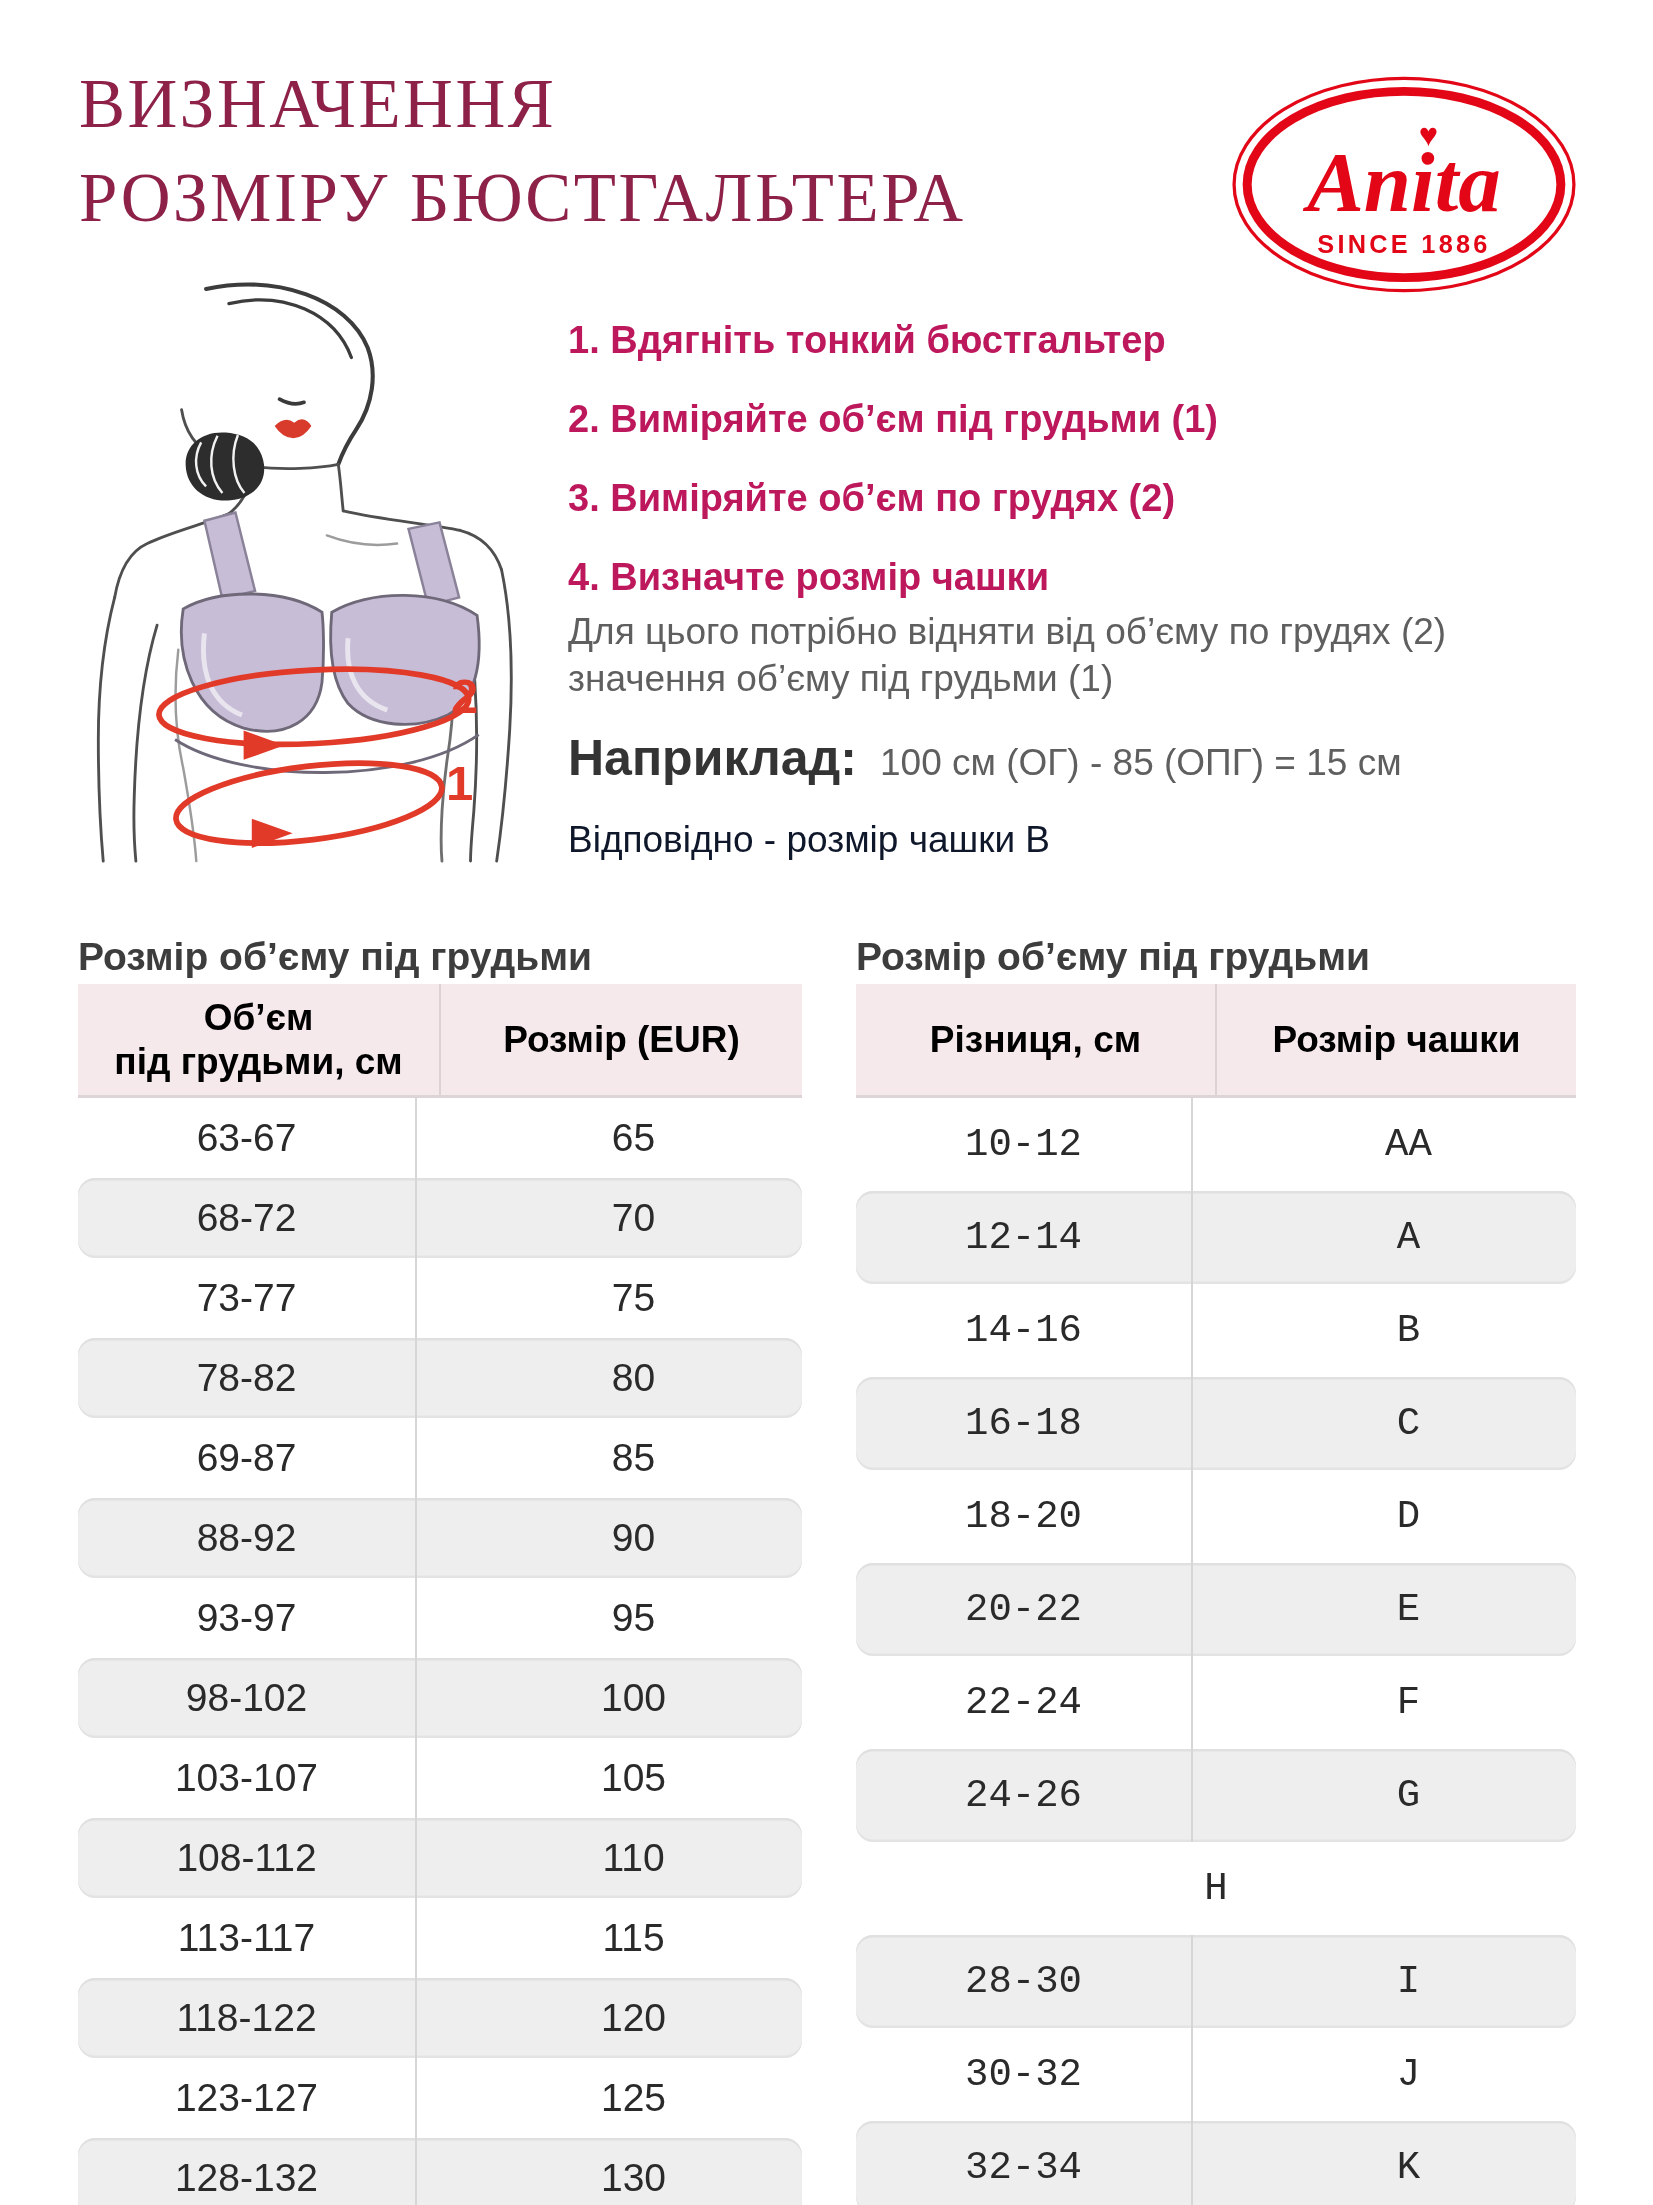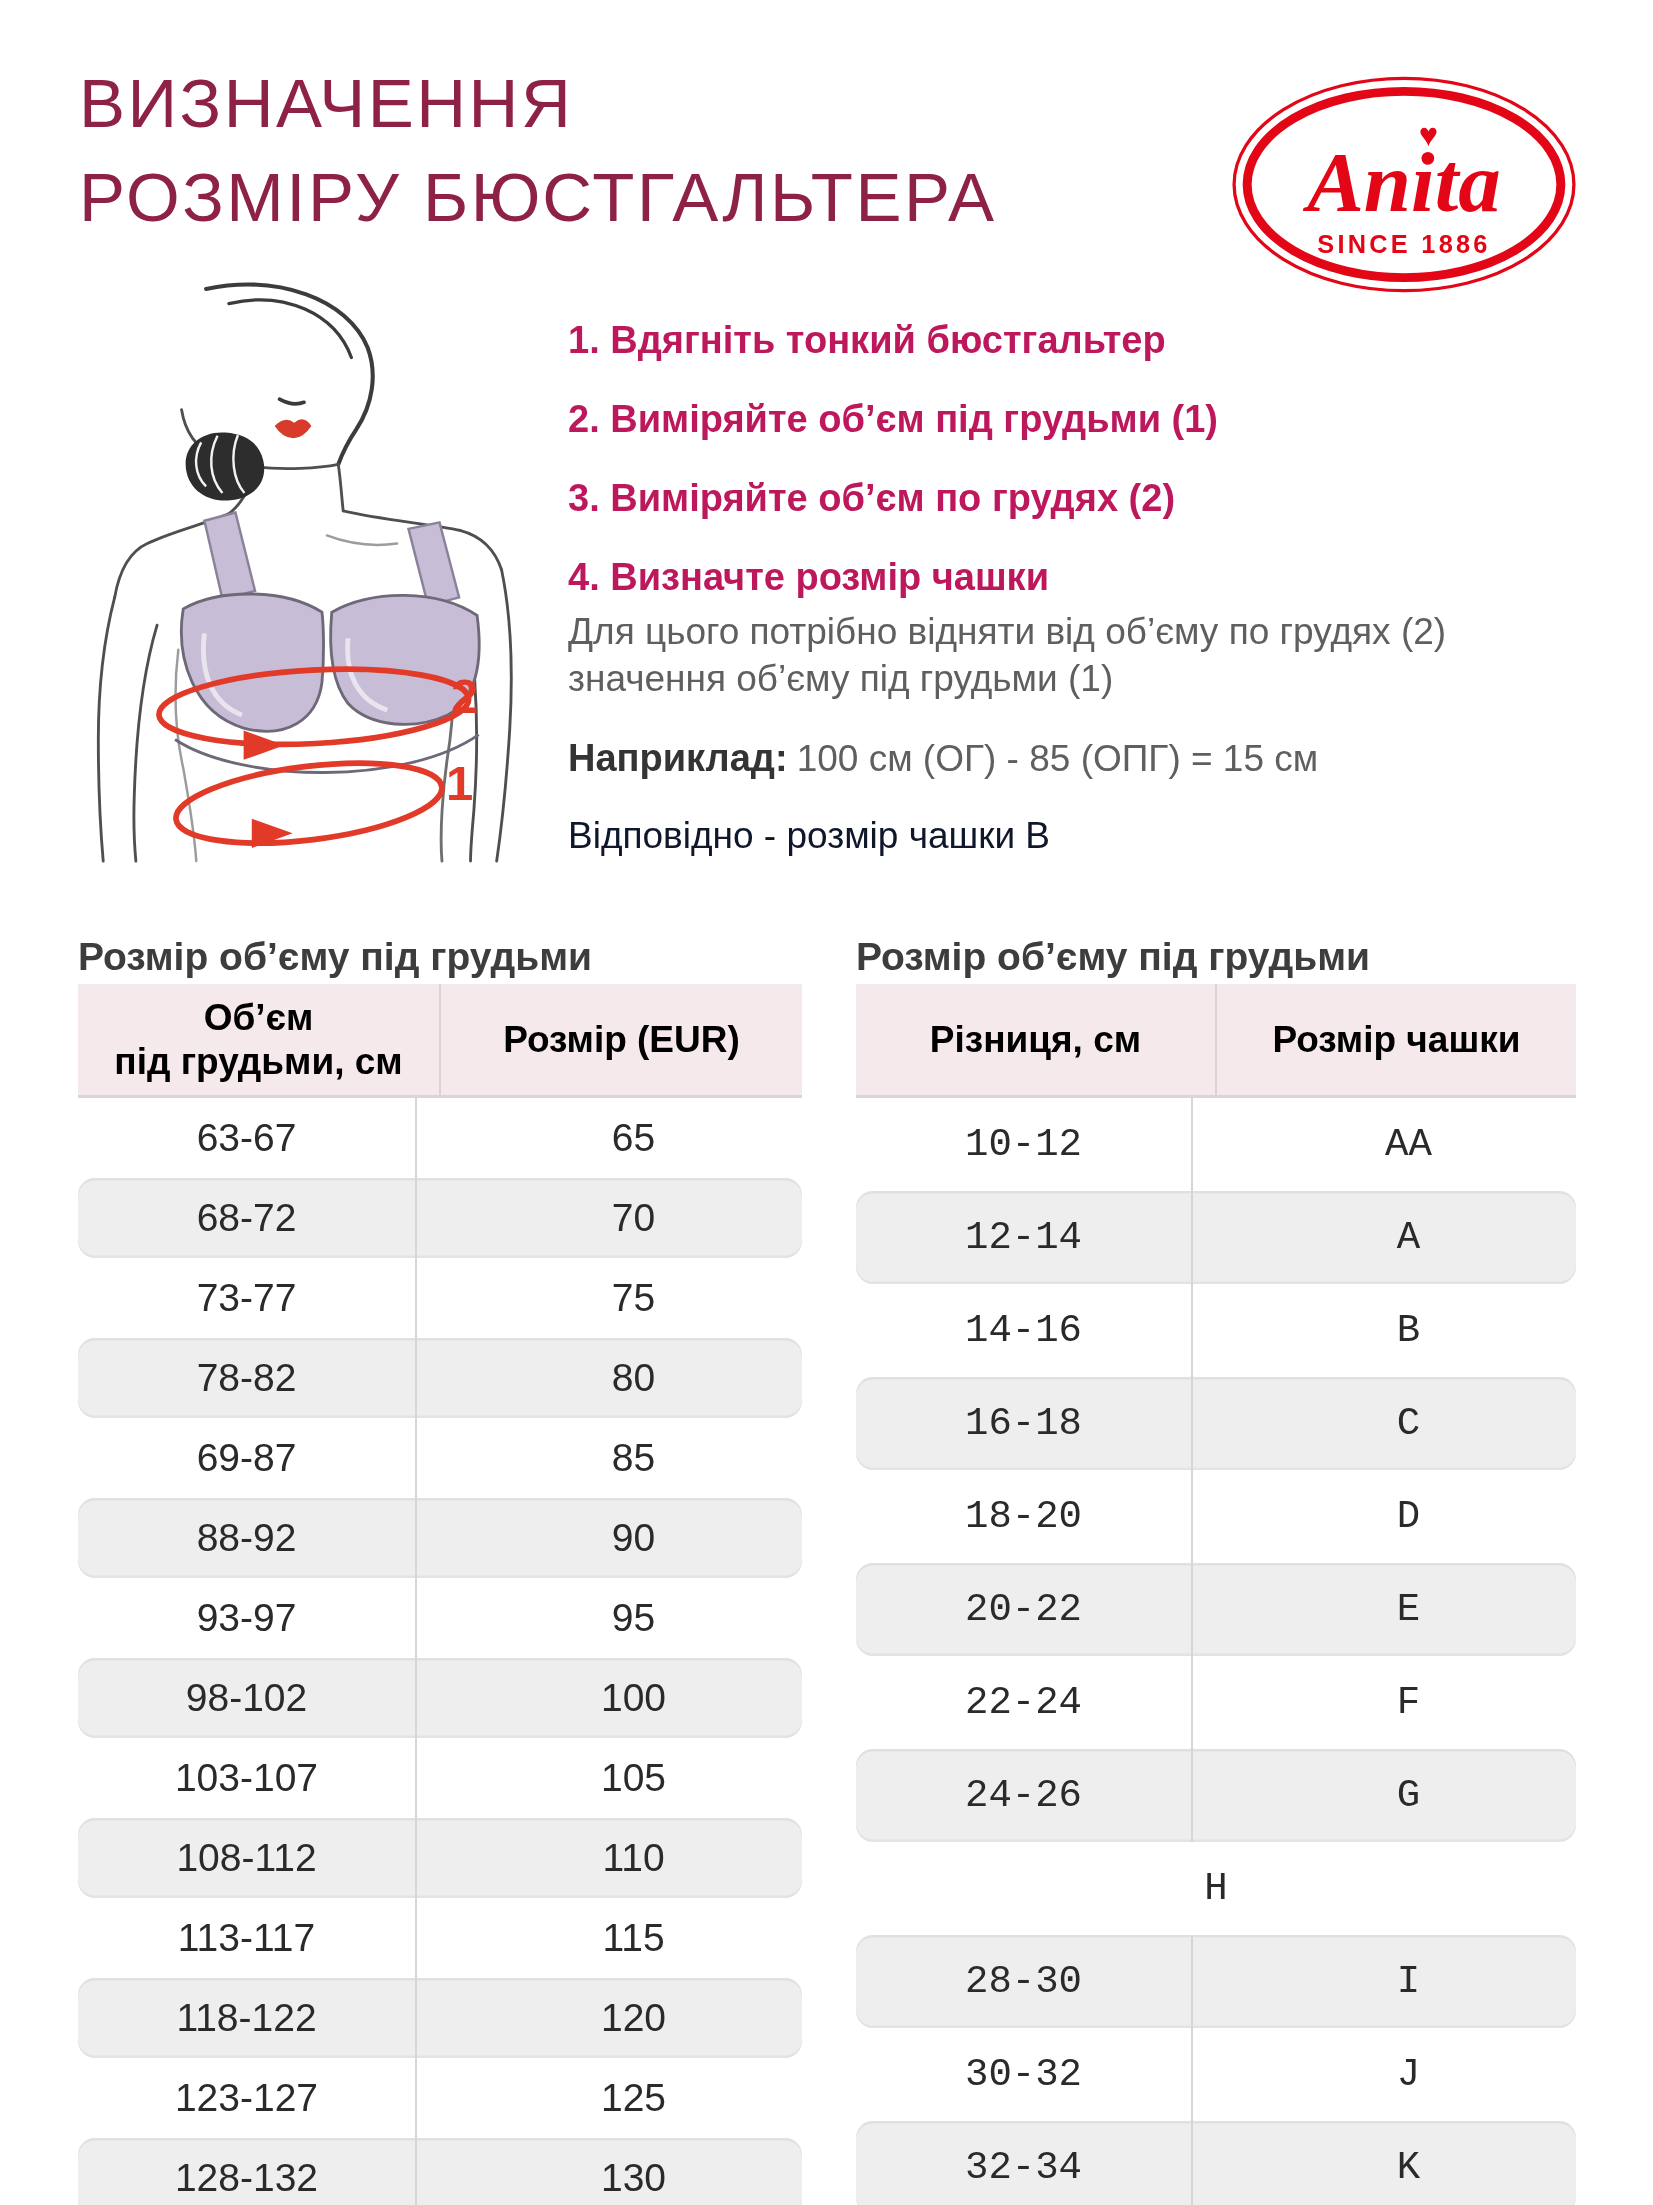--- a/index.html
+++ b/index.html
@@ -17,21 +17,21 @@
   
   .logo{position:absolute; left:1230px; top:74px; width:348px; height:221px;}
   
   .figure{position:absolute; left:82px; top:282px; width:502px; height:617px;}
   
   .steps{position:absolute; left:568px; top:317px; width:1054px;}
   .step{font-size:38px; font-weight:bold; color:#be185d; line-height:46px; margin-bottom:33px;}
   .step.last{margin-bottom:8.2px;}
   .note{font-size:37px; color:#5f5f5f; line-height:47px;}
   .example{margin-top:31px; font-size:37px; color:#5f5f5f; line-height:51px;}
-  .example .ex-label{font-size:38px; font-weight:bold; color:#343434; margin-right:9px;}
+  .example .ex-label{font-size:50px; font-weight:bold; color:#343434; margin-right:23px;}
   .result{font-size:37px; color:#0f172a; line-height:51px; margin-top:26px;}
   
   .size-table{position:absolute; top:893px;}
   #band-table{left:78px; width:724px;}
   #cup-table{left:856px; width:720px;}
   .table-title{font-size:39px; font-weight:bold; color:#3d3d3d; height:47px; line-height:39px; white-space:nowrap;margin-top:44px;}
   .thead{display:flex; background:#f6e9ec; height:111px; border-bottom:3.3px solid #dcd4d6;}
   .tcell{flex:1; display:flex; align-items:center; justify-content:center; text-align:center;}
   .tcell.first{border-right:2.5px solid #d6d6d6;}
   .thead .tcell{font-size:37px; font-weight:bold; color:#000; line-height:44px; white-space:pre-line;}
@@ -40,21 +40,21 @@
   #band-table .trow{height:80px;}
   #cup-table .trow{height:93px;font-family:Liberation Mono, monospace;}
   .trow .tcell{font-size:39px; color:#2a2a2a;}
   .trow.alt{background:#eeeeee; box-shadow:inset 0 2.5px 0 #e0e0e0, inset 0 -2.5px 0 #e3e3e3;border-radius:17px;}
 </style>
 </head>
 <body>
 
 <div class="page">
 
-  <h1 class="main-title" style="margin:0;font-weight:300;">
+  <h1 class="main-title" style="margin:0;font-weight:300;font-family:Liberation Serif, serif;">
     <span>ВИЗНАЧЕННЯ</span>
     <span>РОЗМІРУ БЮСТГАЛЬТЕРА</span>
   </h1>
 
   <div class="logo">
     <svg viewBox="0 0 426 270" width="348" height="221">
       <ellipse cx="213" cy="135" rx="208" ry="130" fill="none" stroke="#e30617" stroke-width="4"></ellipse>
       <ellipse cx="213" cy="135" rx="192" ry="114" fill="none" stroke="#e30617" stroke-width="11"></ellipse>
       <text x="213" y="168" text-anchor="middle" fill="#e30617" font-family="'Liberation Serif', serif" font-style="italic" font-weight="bold" font-size="104">Anita</text>
       <text x="243" y="88" text-anchor="middle" fill="#e30617" font-size="40">♥</text>

